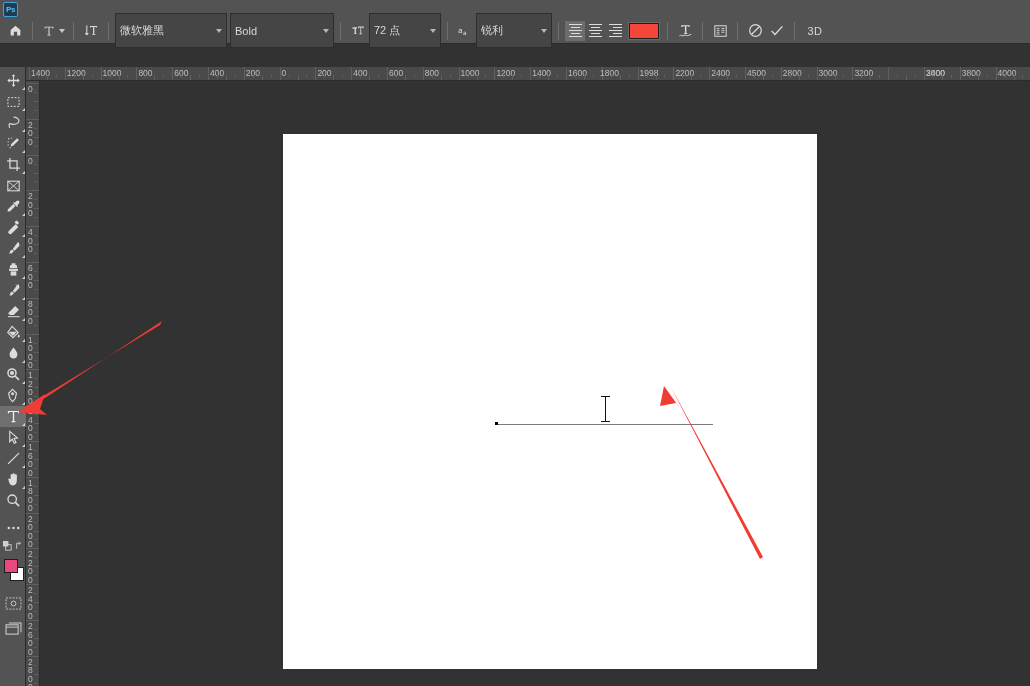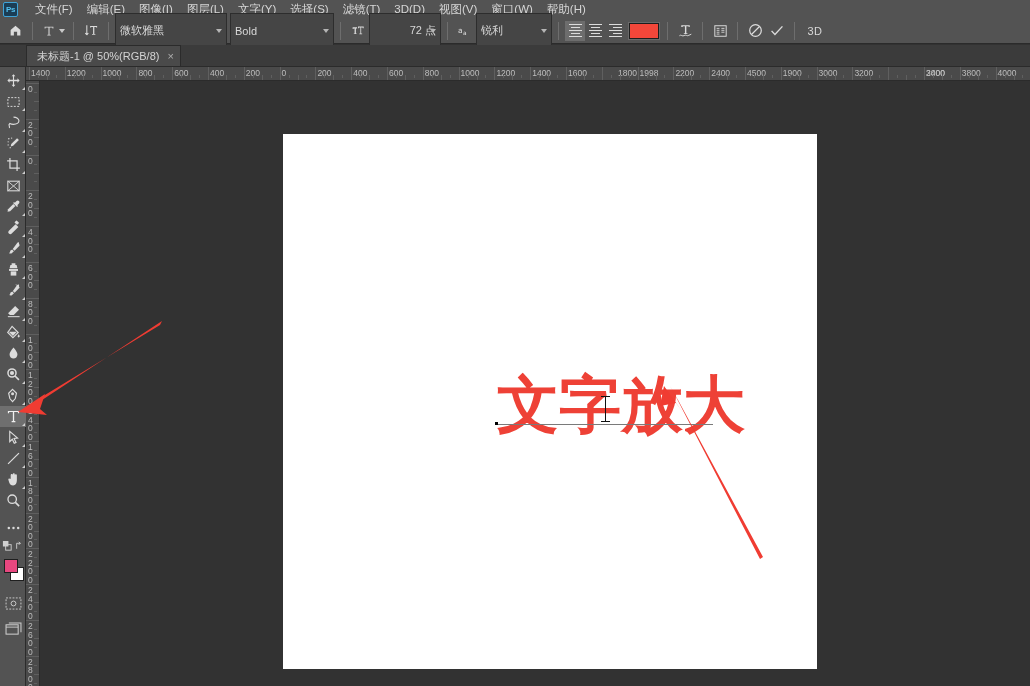--- a/index.html
+++ b/index.html
@@ -55,21 +55,21 @@
     display:flex; align-items:center; padding:12px 4px;
     color:#d8d8d8; font-size:11px; position:relative;
   }
   .combo .arw {
     position:absolute; right:4px; top:50%; transform:translateY(-50%);
     width:0;height:0;border-left:3.5px solid transparent;
     border-right:3.5px solid transparent;border-top:4px solid #b5b5b5;
   }
   .combo-font { width:112px; margin-right:3px; }
   .combo-style { width:104px; }
-  .combo-size { width:72px;justify-content:flex-end; }
+  .combo-size { width:72px; }
   .combo-aa { width:76px; }
   .align-grp { display:flex; align-items:center; }
   .align-btn {
     width:20px; height:20px; display:flex; flex-direction:column;
     justify-content:center; align-items:center; gap:1.5px;
   }
   .align-btn.sel { background:#6d6d6d; }
   .align-btn i { display:block; height:1.5px; background:#dcdcdc; }
   .color-swatch {
     width:30px; height:16px; border:1px solid #1e1e1e;
@@ -192,33 +192,20 @@
     pointer-events:none;
   }
 </style>
 </head>
 <body>
 
 <div id="app">
 
   <div class="menubar">
     <div class="ps-logo">Ps</div>
-    <div id="menu-items" style="display:flex;align-items:center;">
-        <div class="menu-item">文件(F)</div>
-        <div class="menu-item">编辑(E)</div>
-        <div class="menu-item">图像(I)</div>
-        <div class="menu-item">图层(L)</div>
-        <div class="menu-item">文字(Y)</div>
-        <div class="menu-item">选择(S)</div>
-        <div class="menu-item">滤镜(T)</div>
-        <div class="menu-item">3D(D)</div>
-        <div class="menu-item">视图(V)</div>
-        <div class="menu-item">窗口(W)</div>
-        <div class="menu-item">帮助(H)</div>
-      </div>
   </div>
 
   <div class="optionsbar">
 
     <div class="ob-btn">
       <svg width="13" height="13" viewBox="0 0 16 16">
           <path d="M8 2L2 7.4V14h4V9.6h4V14h4V7.4z" fill="#dcdcdc"></path>
         </svg>
     </div>
     <div class="ob-sep"></div>
@@ -328,26 +315,20 @@
     <div class="ob-btn">
       <svg width="16" height="15" viewBox="0 0 16 16">
         <path d="M2.2 8.4l3.6 3.8L13.8 3.6" fill="none" stroke="#dcdcdc" stroke-width="1.5"></path>
       </svg>
     </div>
     <div class="ob-sep"></div>
 
     <div class="ob-btn wide" style="font-size:11px;letter-spacing:0.5px;">3D</div>
   </div>
 
-  <div class="tabstrip">
-    <div class="doctab">
-      <span>未标题-1 @ 50%(RGB/8)</span>
-      <span class="x">×</span>
-    </div>
-  </div>
 
   <div class="toolbar">
     <div class="tool">
       <svg width="15" height="15" viewBox="0 0 16 16">
           <path d="M8 1.2l2 2.3H8.6v3.6h3.6V5.7l2.3 2.3-2.3 2.3V8.9H8.6v3.6H10l-2 2.3-2-2.3h1.4V8.9H3.8v1.4L1.5 8l2.3-2.3v1.4h3.6V3.5H6z" fill="#dcdcdc"></path>
         </svg>
       <span class="tri"></span>
     </div>
     <div class="tool">
       <svg width="15" height="14" viewBox="0 0 16 16">
@@ -600,21 +581,21 @@
       <div class="hr-lab" style="left: 504.2px;">1400</div>
       <div class="hr-tick" style="left: 513.15px; height: 3px; top: 8px;"></div>
       <div class="hr-tick" style="left: 522.1px; height: 6px; top: 8px;"></div>
       <div class="hr-tick" style="left: 531.05px; height: 3px; top: 8px;"></div>
       <div class="hr-tick" style="left: 540px;"></div>
       <div class="hr-lab" style="left: 540px;">1600</div>
       <div class="hr-tick" style="left: 548.95px; height: 3px; top: 8px;"></div>
       <div class="hr-tick" style="left: 557.9px; height: 6px; top: 8px;"></div>
       <div class="hr-tick" style="left: 566.85px; height: 3px; top: 8px;"></div>
       <div class="hr-tick" style="left: 575.8px;"></div>
-      <div class="hr-lab" style="left: 590px;">1800</div>
+      <div class="hr-lab" style="left: 572px;">1800</div>
       <div class="hr-tick" style="left: 584.75px; height: 3px; top: 8px;"></div>
       <div class="hr-tick" style="left: 593.7px; height: 6px; top: 8px;"></div>
       <div class="hr-tick" style="left: 602.65px; height: 3px; top: 8px;"></div>
       <div class="hr-tick" style="left: 611.6px;"></div>
       <div class="hr-lab" style="left: 611.6px;">1998</div>
       <div class="hr-tick" style="left: 620.55px; height: 3px; top: 8px;"></div>
       <div class="hr-tick" style="left: 629.5px; height: 6px; top: 8px;"></div>
       <div class="hr-tick" style="left: 638.45px; height: 3px; top: 8px;"></div>
       <div class="hr-tick" style="left: 647.4px;"></div>
       <div class="hr-lab" style="left: 647.4px;">2200</div>
@@ -625,21 +606,21 @@
       <div class="hr-lab" style="left: 683.2px; text-align: center;">2400</div>
       <div class="hr-tick" style="left: 692.15px; height: 3px; top: 8px;"></div>
       <div class="hr-tick" style="left: 701.1px; height: 6px; top: 8px;"></div>
       <div class="hr-tick" style="left: 710.05px; height: 3px; top: 8px;"></div>
       <div class="hr-tick" style="left: 719px;"></div>
       <div class="hr-lab" style="left: 719px;">4500</div>
       <div class="hr-tick" style="left: 727.95px; height: 3px; top: 8px;"></div>
       <div class="hr-tick" style="left: 736.9px; height: 6px; top: 8px;"></div>
       <div class="hr-tick" style="left: 745.85px; height: 3px; top: 8px;"></div>
       <div class="hr-tick" style="left: 754.8px;"></div>
-      <div class="hr-lab" style="left: 754.8px;">1900</div>
+      <div class="hr-lab" style="left: 754.8px;">2800</div>
       <div class="hr-tick" style="left: 763.75px; height: 3px; top: 8px;"></div>
       <div class="hr-tick" style="left: 772.7px; height: 6px; top: 8px;"></div>
       <div class="hr-tick" style="left: 781.65px; height: 3px; top: 8px;"></div>
       <div class="hr-tick" style="left: 790.6px;"></div>
       <div class="hr-lab" style="left: 790.6px;">3000</div>
       <div class="hr-tick" style="left: 799.55px; height: 3px; top: 8px;"></div>
       <div class="hr-tick" style="left: 808.5px; height: 6px; top: 8px;"></div>
       <div class="hr-tick" style="left: 817.45px; height: 3px; top: 8px;"></div>
       <div class="hr-tick" style="left: 826.4px;"></div>
       <div class="hr-lab" style="left: 826.4px;">3200</div>
@@ -824,21 +805,20 @@
         <span>0</span>
         <span>0</span>
       </div>
       <div class="vr-tick" style="top: 583.75px; width: 3px; left: 8px;"></div>
       <div class="vr-tick" style="top: 592.7px; width: 6px; left: 8px;"></div>
       <div class="vr-tick" style="top: 601.65px; width: 3px; left: 8px;"></div>
     </div>
 
   <div class="canvasarea">
     <div class="artboard" style="background: rgb(255, 255, 255);">
-      <div class="art-text" style="color: rgb(238, 65, 54);">文字放大</div>
       <div class="text-baseline"></div>
       <div class="anchor-dot"></div>
       <div class="ibeam">
           <i></i>
         </div>
     </div>
   </div>
 
   <svg class="arrow-layer" width="1030" height="686" viewBox="0 0 1030 686">
     <g>

